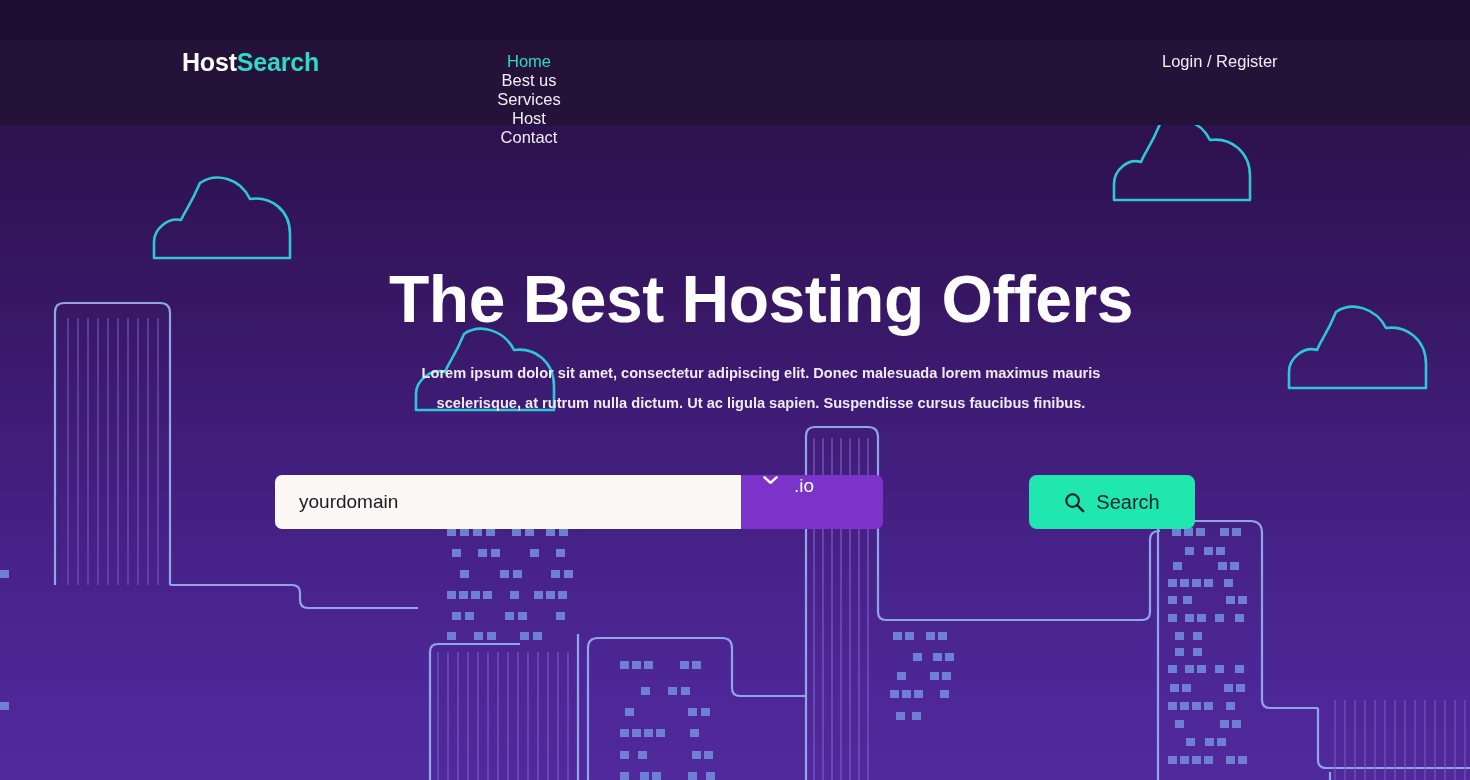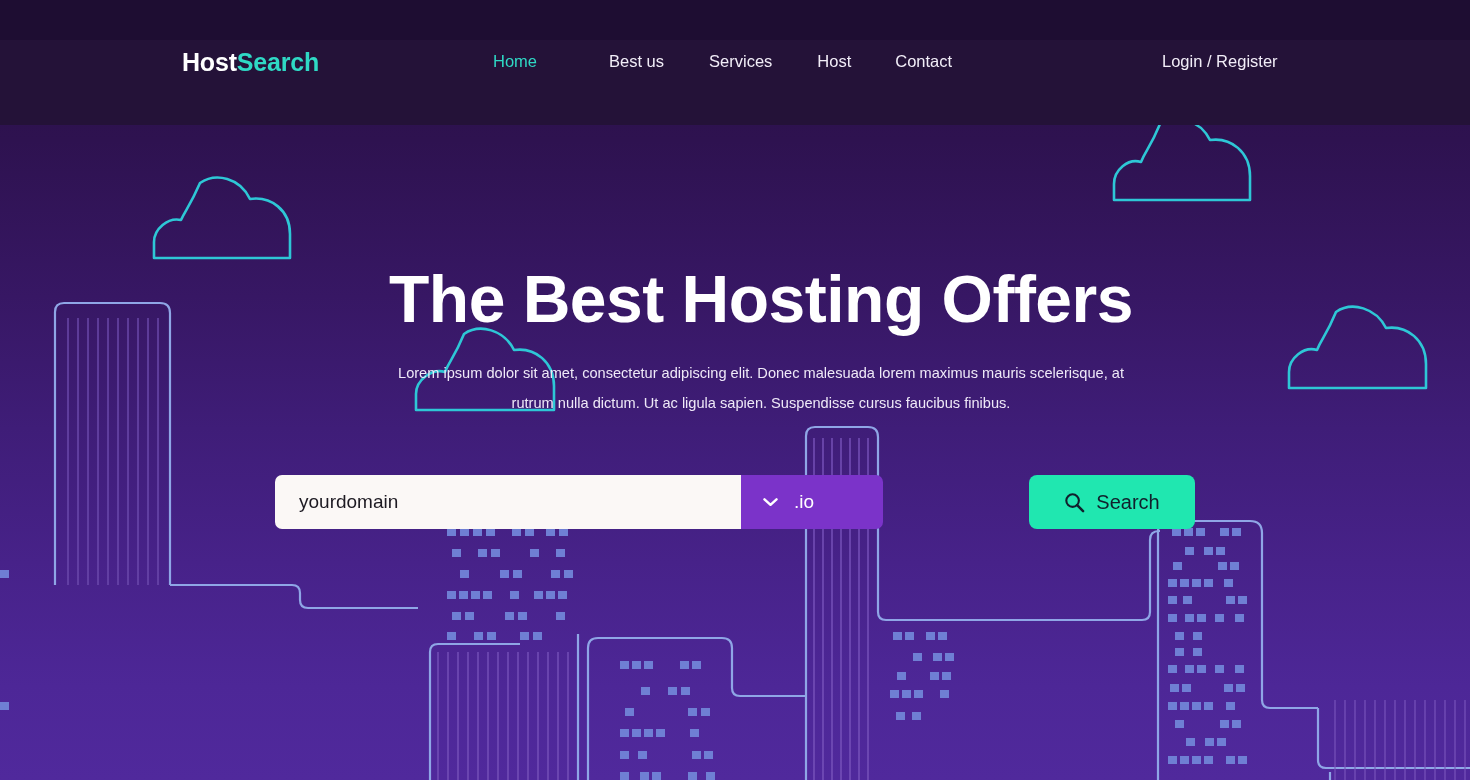--- a/index.html
+++ b/index.html
@@ -45,21 +45,21 @@
   .logo{
     position:absolute; left:182px; top:48px;
     font-size:25px; font-weight:bold; letter-spacing:-.2px;
     z-index:6;
   }
   .logo .host{ color:#ffffff; }
   .logo .space{ color:#2fd9c5; }
 
   .nav{
     position:absolute; left:493px; top:52px;
-    display:flex; align-items:center; gap:0; z-index:6;
+    display:flex; align-items:center; gap:0; z-index:6;flex-direction:column;
   }
   .nav a{
     color:#f2eef8; text-decoration:none; font-size:16.5px;
     padding:0 0; display:inline-block;
   }
   .nav .gap1{ width:72px; } .nav .gap2{ width:45px; }
   .nav .gap3{ width:45px; } .nav .gap4{ width:44px; }
   .nav a.active{ color:#2fd9c5; }
 
   .auth{
@@ -69,39 +69,39 @@
 
   
   .hero{ position:absolute; left:0; top:125px; width:1450px; z-index:4;margin-left:36px; }
   .hero h1{
     text-align:center; color:#ffffff;
     font-size:66px; font-weight:bold; letter-spacing:-.5px;
     margin-top:140px; line-height:1.05;
   }
   .hero p{
     width:760px; margin:24px auto 0; text-align:center;
-    color:#efe9f8; font-size:14.6px; line-height:30px;
+    color:#efe9f8; font-size:14.6px; line-height:30px;font-weight:bold;
   }
 
   
   .searchbar{
     position:absolute; left:275px; top:475px; z-index:6;
     display:flex; align-items:center; height:54px;
   }
   .domain-input{
     width:466px; height:54px;
     background:#fbf8f6; border:none; outline:none;
     border-radius:7px 0 0 7px;
     font-family:"Liberation Sans", sans-serif;
     font-size:19px; color:#1d1a22; padding:0 24px;
   }
   .tld-select{
     width:142px; height:54px; background:#7b33c9;
     border:none; border-radius:0 7px 7px 0;
-    display:flex; align-items:center; gap:16px;
+    display:flex; gap:16px;
     padding-left:22px; cursor:pointer;
   }
   .tld-select .chev{ width:15px; height:10px; display:block; }
   .tld-select .tld-label{ color:#ffffff; font-size:19px; }
 
   .search-btn{
     position:absolute; left:1029px; top:475px; z-index:6;
     width:166px; height:54px; border:none; border-radius:8px;
     background:#20e7b0; cursor:pointer;
     display:flex; align-items:center; justify-content:center; gap:11px;

